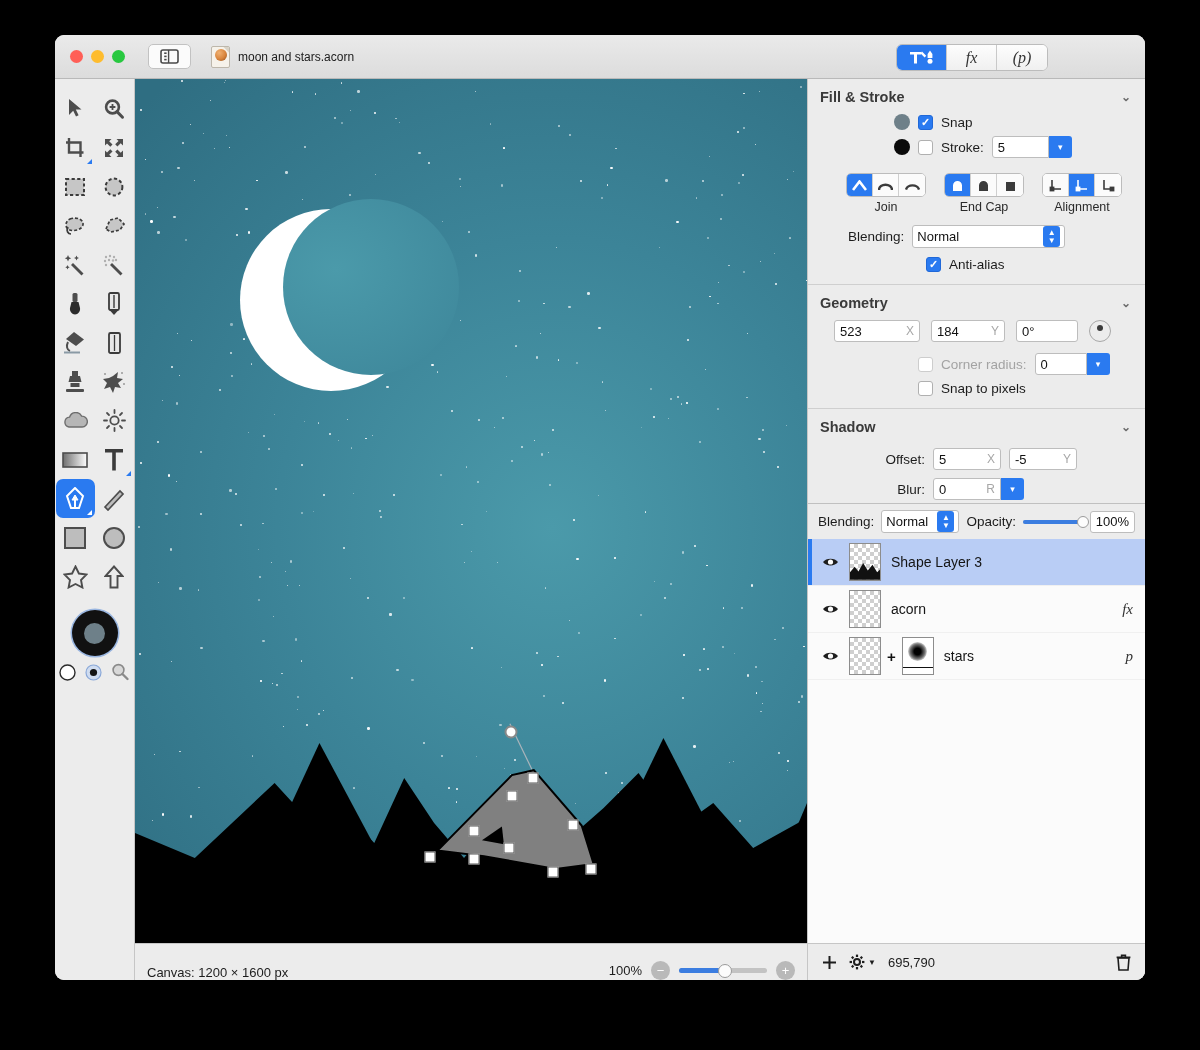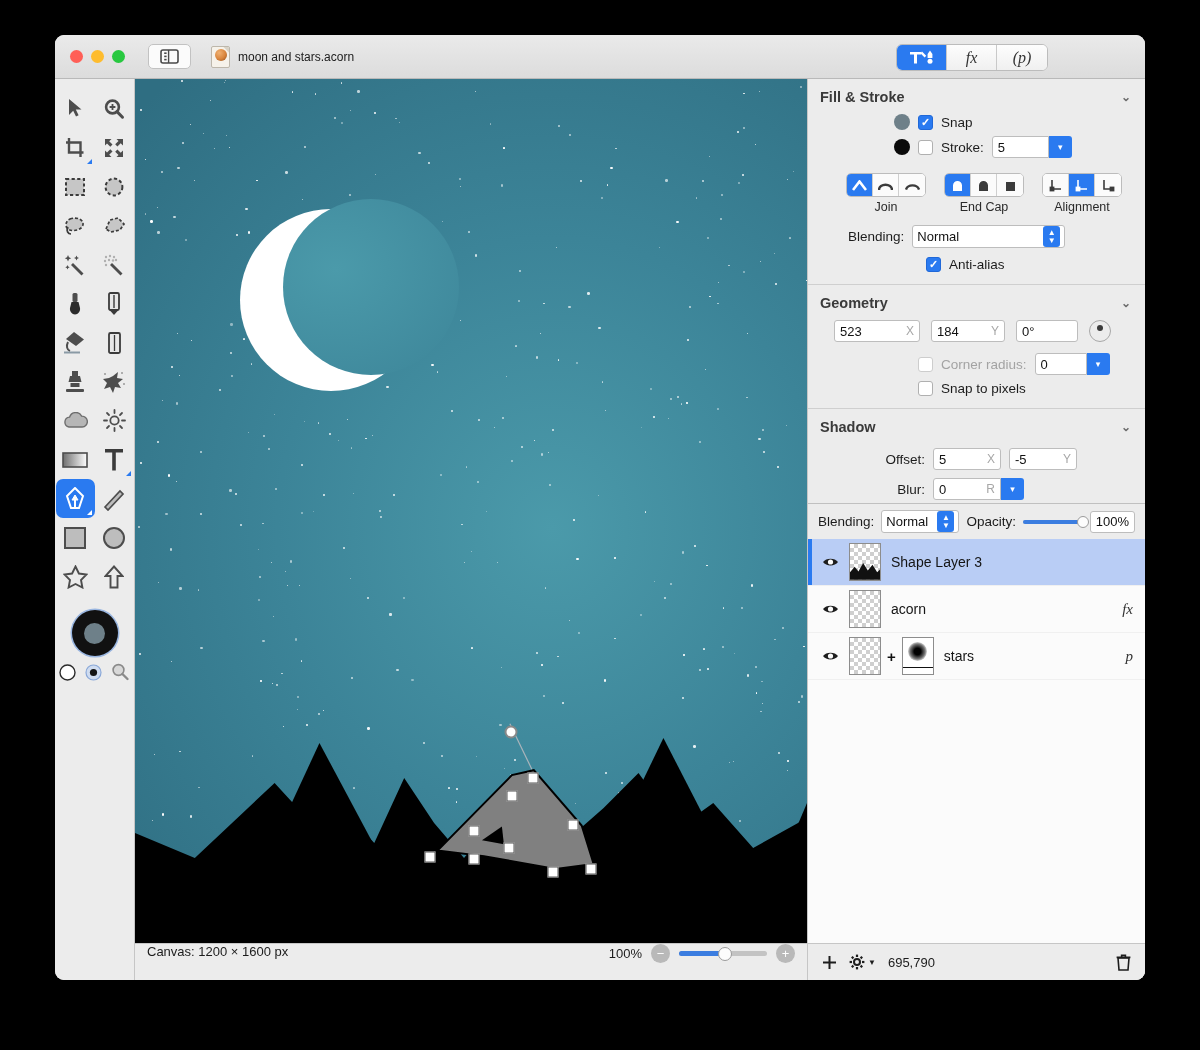--- a/index.html
+++ b/index.html
@@ -163,21 +163,21 @@
     position: absolute; width: 13px; height: 13px;
     background: #fff; border: 2px solid #888;
     border-radius: 50%;
     transform: translate(-50%, -50%);
   }
   
   #statusbar {
     height: 37px; flex: 0 0 37px;
     background: #ececec;
     border-top: 1px solid #c6c6c6;
-    display: flex; align-items: flex-start;
+    display: flex; align-items: flex-end;
     padding: 0 12px;
     font-size: 13px; color: #1c1c1c;
   }
   #zoomgroup { margin-left: auto; display: flex; align-items: center; gap: 9px; }
   .zoom-pct { font-size: 13px; }
   .zoom-btn {
     width: 19px; height: 19px; border-radius: 50%;
     background: #b9b9b9; color: #fff;
     display: flex; align-items: center; justify-content: center;
     font-size: 13px; line-height: 1;

